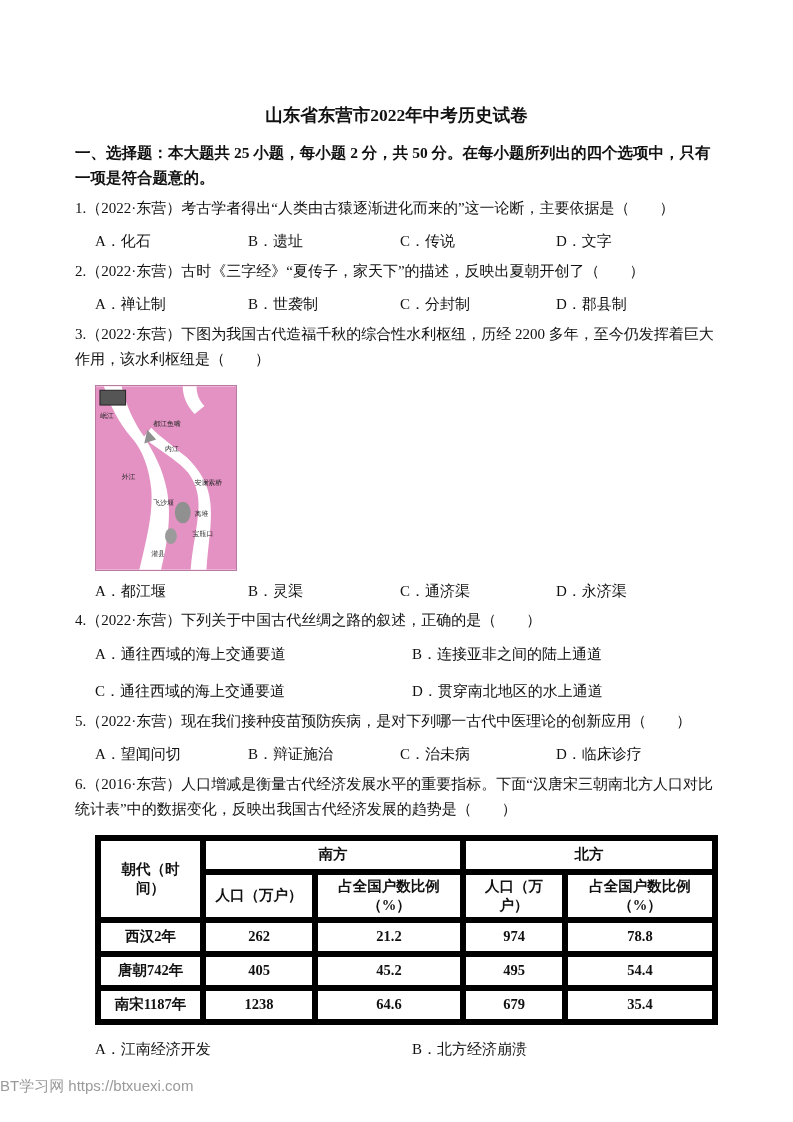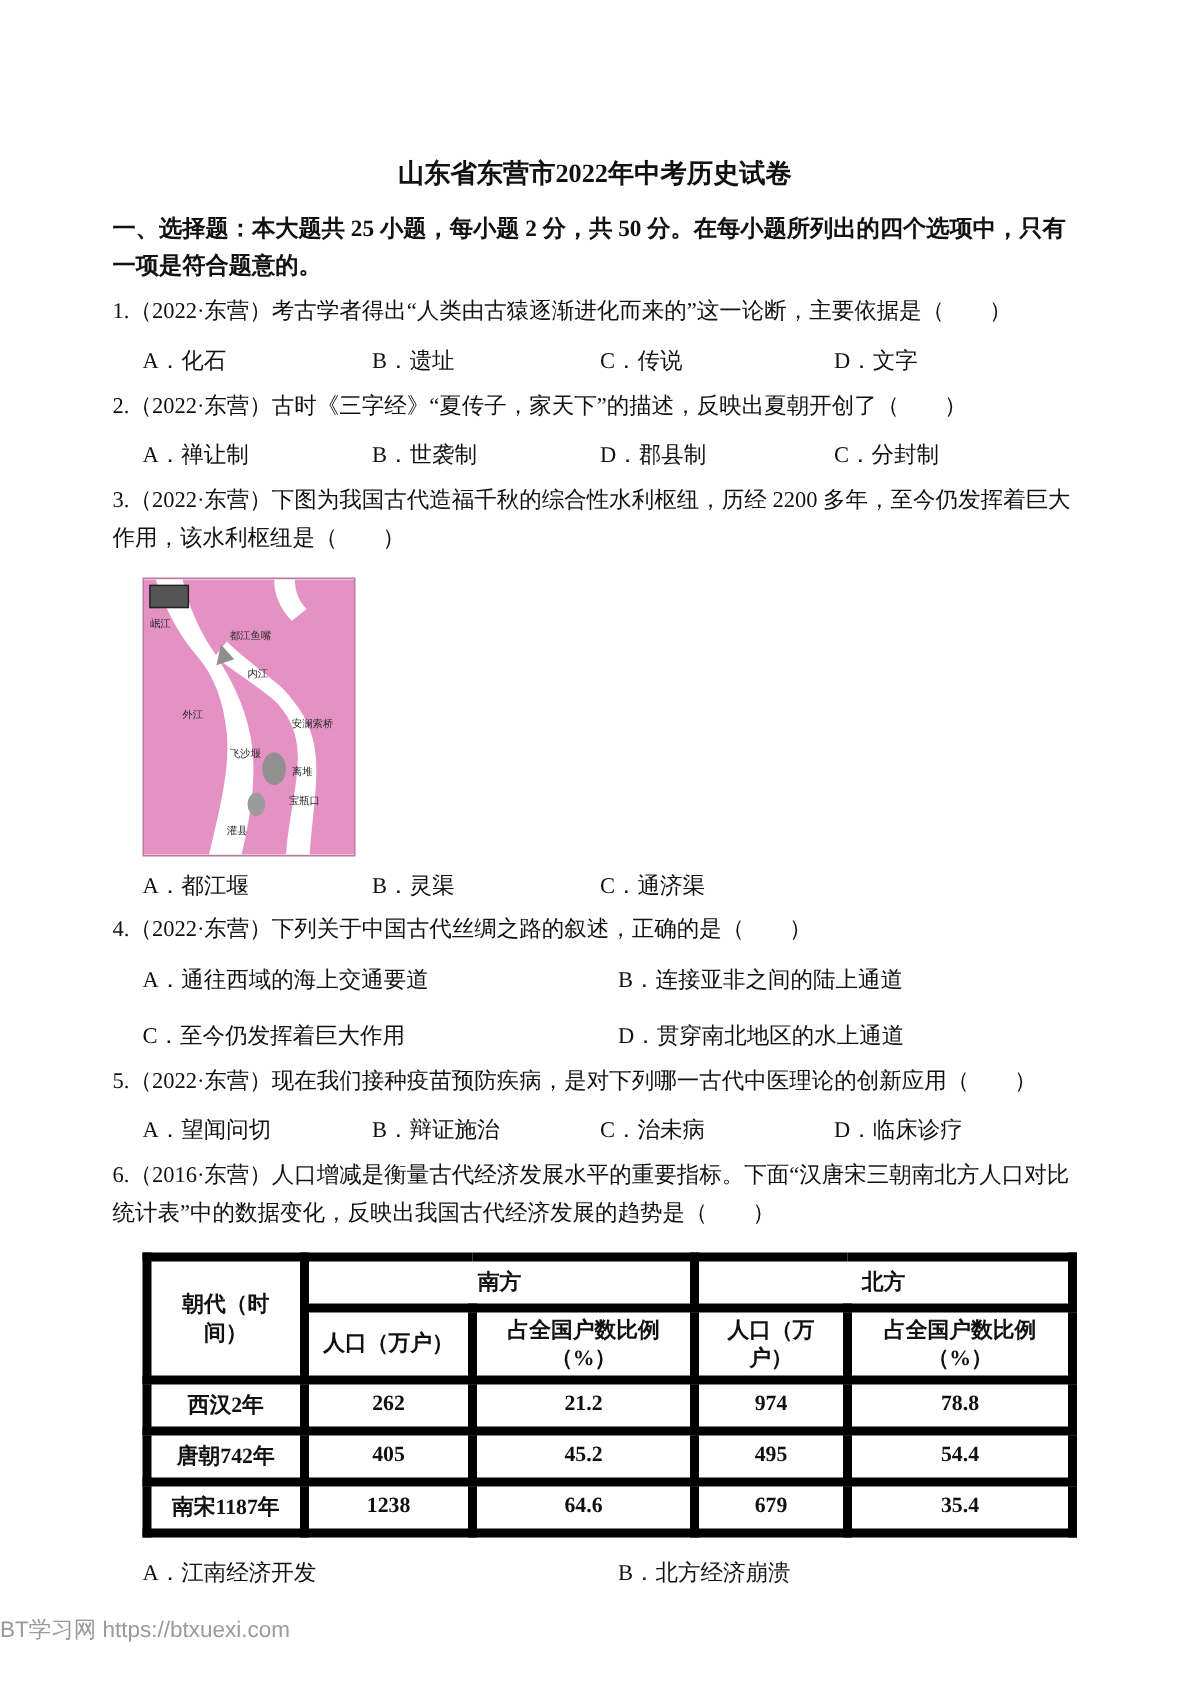--- a/index.html
+++ b/index.html
@@ -80,22 +80,22 @@
       <span>C．传说</span>
       <span>D．文字</span>
     </div>
   </div>
 
   <div class="question">
     <p class="stem">2.（2022·东营）古时《三字经》“夏传子，家天下”的描述，反映出夏朝开创了（　　）</p>
     <div class="options cols4">
       <span>A．禅让制</span>
       <span>B．世袭制</span>
+      <span>C．分封制</span>
       <span>D．郡县制</span>
-      <span>C．分封制</span>
     </div>
   </div>
 
   <div class="question">
     <p class="stem">3.（2022·东营）下图为我国古代造福千秋的综合性水利枢纽，历经 2200 多年，至今仍发挥着巨大作用，该水利枢纽是（　　）</p>
 
     <div class="map-wrap">
       <svg width="142" height="186" viewBox="0 0 142 186">
         <rect x="0" y="0" width="142" height="186" fill="#e492c3"></rect>
 
@@ -121,29 +121,30 @@
         <text class="map-label" x="100" y="132">离堆</text>
         <text class="map-label" x="98" y="152">宝瓶口</text>
         <text class="map-label" x="56" y="172">灌县</text>
       </svg>
     </div>
 
     <div class="options cols4">
       <span>A．都江堰</span>
       <span>B．灵渠</span>
       <span>C．通济渠</span>
+      <span>D．永济渠</span>
     </div>
   </div>
 
   <div class="question">
     <p class="stem">4.（2022·东营）下列关于中国古代丝绸之路的叙述，正确的是（　　）</p>
     <div class="options cols2">
       <span>A．通往西域的海上交通要道</span>
       <span>B．连接亚非之间的陆上通道</span>
-      <span>C．至今仍发挥着巨大作用</span>
+      <span>C．通往西域的海上交通要道</span>
       <span>D．贯穿南北地区的水上通道</span>
     </div>
   </div>
 
   <div class="question">
     <p class="stem">5.（2022·东营）现在我们接种疫苗预防疾病，是对下列哪一古代中医理论的创新应用（　　）</p>
     <div class="options cols4">
       <span>A．望闻问切</span>
       <span>B．辩证施治</span>
       <span>C．治未病</span>

